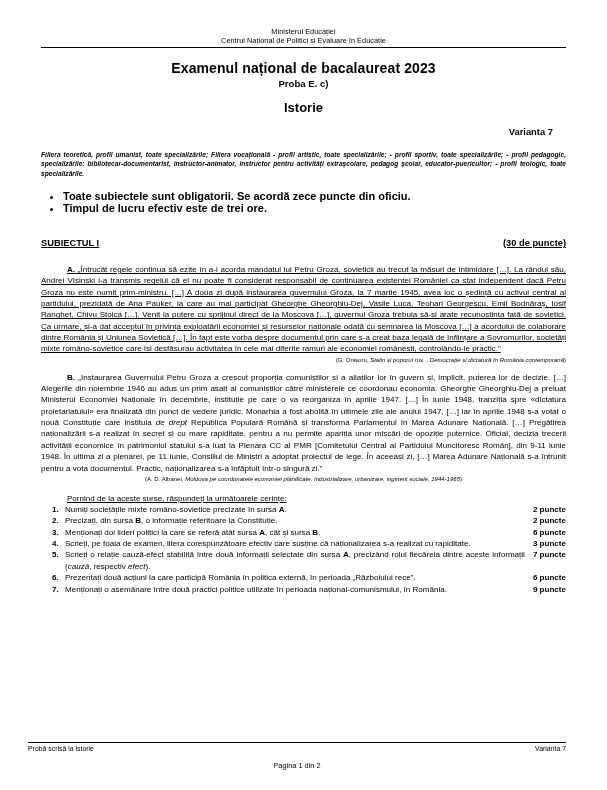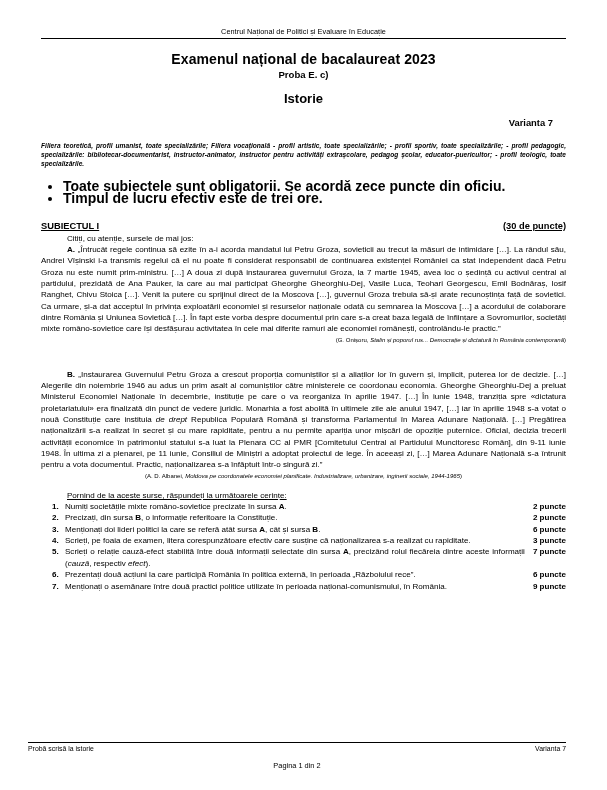--- a/index.html
+++ b/index.html
@@ -71,48 +71,48 @@
     line-height: 9.1px;
     font-weight: bold;
     font-style: italic;
     text-align: justify;
     letter-spacing: .02px;
   }
 
   
   .bullets {
     margin-top: 12px;
-    font-size: 14px;
+    font-size: 11px;
     font-weight: bold;
     line-height: 12.2px;
     padding-left: 22px;
   }
   .bullets li { margin: 0; padding: 0; }
   ul.bullets { list-style-type: disc; }
 
   
   .subiect-row {
-    margin-top: 16px;
+    margin-top: 24px;
     display: flex;
     justify-content: space-between;
     font-size: 9.3px;
     font-weight: bold;
   }
   .subiect-row span { text-decoration: underline; }
 
   
   .body-text {
     font-size: 8.05px;
     line-height: 11.35px;
     text-align: justify;
     margin-top: 2px;
   }
   .indent { text-indent: 26px; }
-  .para { margin-top: 0; }
-  .para-b { margin-top: 25px; }
+  .para { margin-top: 16px; text-decoration: underline; }
+  .para-b { margin-top: 8px; }
   .src-letter { font-weight: bold; }
   .cite {
     font-size: 6.0px;
     text-align: right;
     line-height: 8px;
     margin-top: 1px;
     letter-spacing: .01px;
   }
   .cite-b {
     font-size: 6.0px;
@@ -173,20 +173,21 @@
     font-size: 7.4px;
     margin-top: 9px;
   }
 </style>
 </head>
 <body>
 
 <div class="page">
 
   <div class="hdr">
+    <div>Ministerul Educației</div>
     <div>Centrul Național de Politici și Evaluare în Educație</div>
   </div>
   <div class="hdr-rule"></div>
 
   <div class="title-main">Examenul național de bacalaureat 2023</div>
   <div class="title-sub">Proba E. c)</div>
   <div class="title-sub2">Istorie</div>
   <div class="varianta-top">Varianta 7</div>
 
   <div class="filiera">Filiera teoretică, profil umanist, toate specializările; Filiera vocațională - profil artistic, toate specializările; - profil sportiv, toate specializările; - profil pedagogic, specializările: bibliotecar-documentarist, instructor-animator, instructor pentru activități extrașcolare, pedagog școlar, educator-puericultor; - profil teologic, toate specializările.</div>
@@ -194,21 +195,20 @@
   <ul class="bullets">
     <li>Toate subiectele sunt obligatorii. Se acordă zece puncte din oficiu.</li>
     <li>Timpul de lucru efectiv este de trei ore.</li>
   </ul>
 
   <div class="subiect-row">
     <span>SUBIECTUL I</span>
     <span>(30 de puncte)</span>
   </div>
 
-  <div class="body-text indent">Citiți, cu atenție, sursele de mai jos:</div>
 
   <div class="body-text indent para">
     <span class="src-letter">A.</span>
     <span>„Întrucât regele continua să ezite în a-i acorda mandatul lui Petru Groza, sovieticii au trecut la măsuri de intimidare […]. La rândul său, Andrei Vîșinski i-a transmis regelui că el nu poate fi considerat responsabil de continuarea existenței României ca stat independent dacă Petru Groza nu este numit prim-ministru. […] A doua zi după instaurarea guvernului Groza, la 7 martie 1945, avea loc o ședință cu activul central al partidului, prezidată de Ana Pauker, la care au mai participat Gheorghe Gheorghiu-Dej, Vasile Luca, Teohari Georgescu, Emil Bodnăraș, Iosif Ranghet, Chivu Stoica […]. Venit la putere cu sprijinul direct de la Moscova […], guvernul Groza trebuia să-și arate recunoștința față de sovietici. Ca urmare, și-a dat acceptul în privința exploatării economiei și resurselor naționale odată cu semnarea la Moscova […] a acordului de colaborare dintre România și Uniunea Sovietică […]. În fapt este vorba despre documentul prin care s-a creat baza legală de înființare a Sovromurilor, societăți mixte româno-sovietice care își desfășurau activitatea în cele mai diferite ramuri ale economiei românești, controlându-le practic.”</span>
   </div>
   <div class="cite">
     <span>(G. Onișoru, </span><i class="it">Stalin și poporul rus... Democrație și dictatură în România contemporană</i><span>)</span>
   </div>
 
   <div class="body-text indent para-b">

